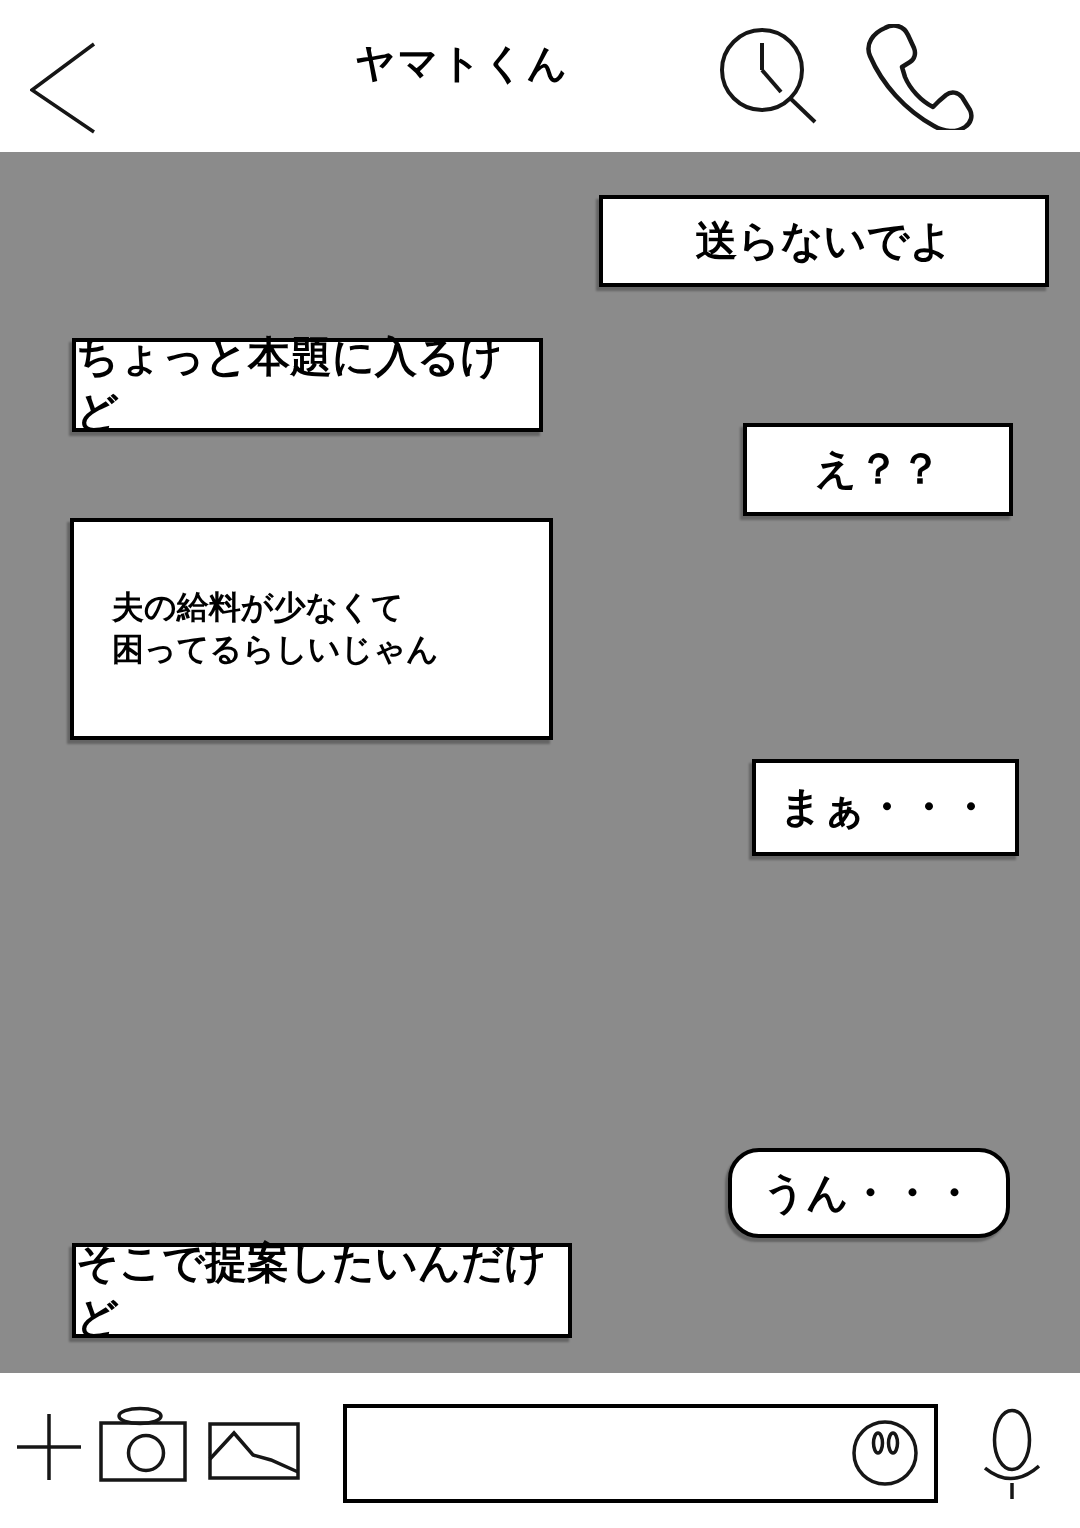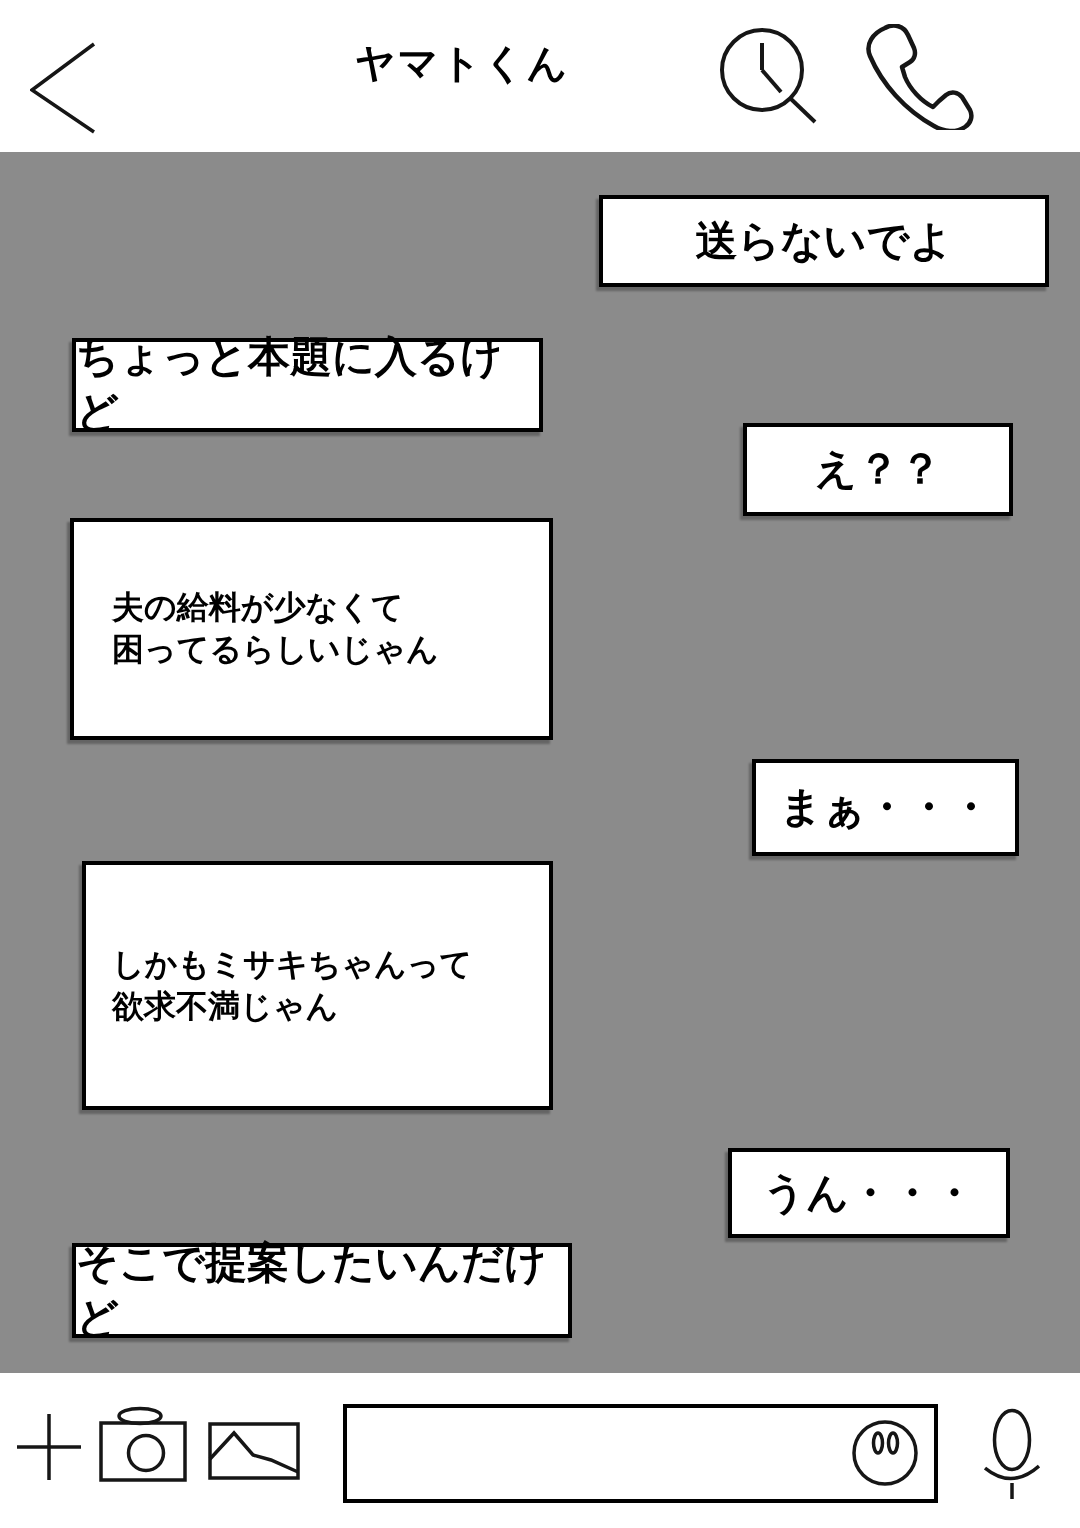--- a/index.html
+++ b/index.html
@@ -30,21 +30,21 @@
     box-shadow:-3px 4px 2px rgba(0,0,0,0.28);
   }
   .bubble.multi { justify-content:flex-start; font-size:32px; text-align:left; }
   
   .b1 { left:555px; top:43px;   width:450px; height:92px;margin-left:44px;  }
   .b2 { left:72px;  top:168px;  width:471px; height:94px;margin-top:18px;  }
   .b3 { left:743px; top:271px;  width:270px; height:93px;  }
   .b4 { left:70px;  top:366px;  width:483px; height:222px; padding-left:38px; }
   .b5 { left:738px; top:607px;  width:267px; height:97px;margin-left:14px;  }
   .b6 { left:82px;  top:709px;  width:471px; height:249px; padding-left:26px; }
-  .b7 { left:728px; top:996px;  width:282px; height:90px;  }
+  .b7 { left:728px; top:996px;  width:282px; height:90px;border-radius:31px;  }
   .b8 { left:72px;  top:1091px; width:500px; height:95px;  }
 
   
   .composer { position:absolute; left:0; top:1373px; width:1080px; height:155px; background:#ffffff; }
   .plus-btn    { position:absolute; left:17px;  top:41px; width:64px; height:66px; cursor:pointer; }
   .camera-btn  { position:absolute; left:99px;  top:33px; width:90px; height:76px; cursor:pointer; }
   .gallery-btn { position:absolute; left:208px; top:49px; width:92px; height:58px; cursor:pointer; }
   .input-box {
     position:absolute; left:343px; top:31px; width:595px; height:99px;
     box-sizing:border-box; border:4px solid #000; background:#fff;
@@ -109,22 +109,20 @@
     </div>
   </div>
 
   <div class="chat">
     <div class="bubble b1">送らないでよ</div>
     <div class="bubble b2">ちょっと本題に入るけど</div>
     <div class="bubble b3">え？？</div>
     <div class="bubble b4 multi">夫の給料が少なくて
 困ってるらしいじゃん</div>
     <div class="bubble b5">まぁ・・・</div>
-    <div class="bubble b6 multi">しかもミサキちゃんって
-欲求不満じゃん</div>
     <div class="bubble b7">うん・・・</div>
     <div class="bubble b8">そこで提案したいんだけど</div>
   </div>
 
   <div class="composer">
 
     <div class="plus-btn">
       <span>
         <svg width="64" height="66" viewBox="0 0 64 66">
           <line x1="0" y1="33" x2="64" y2="33" stroke="#161616" stroke-width="3.5"></line>

